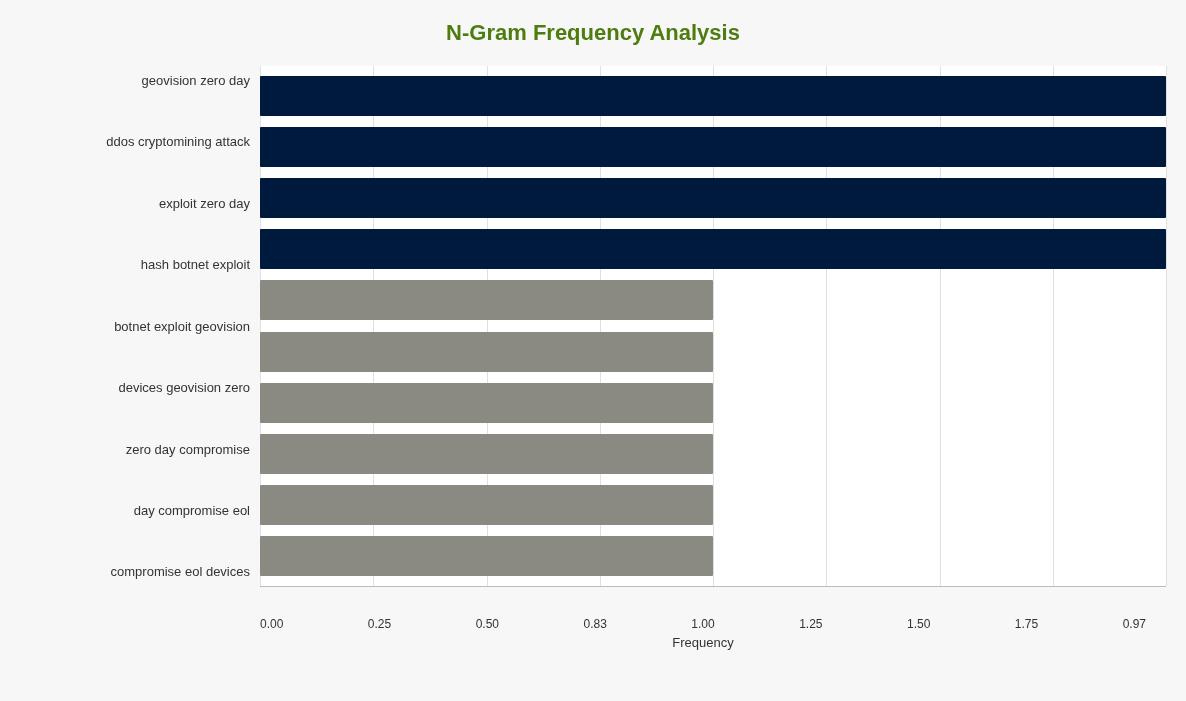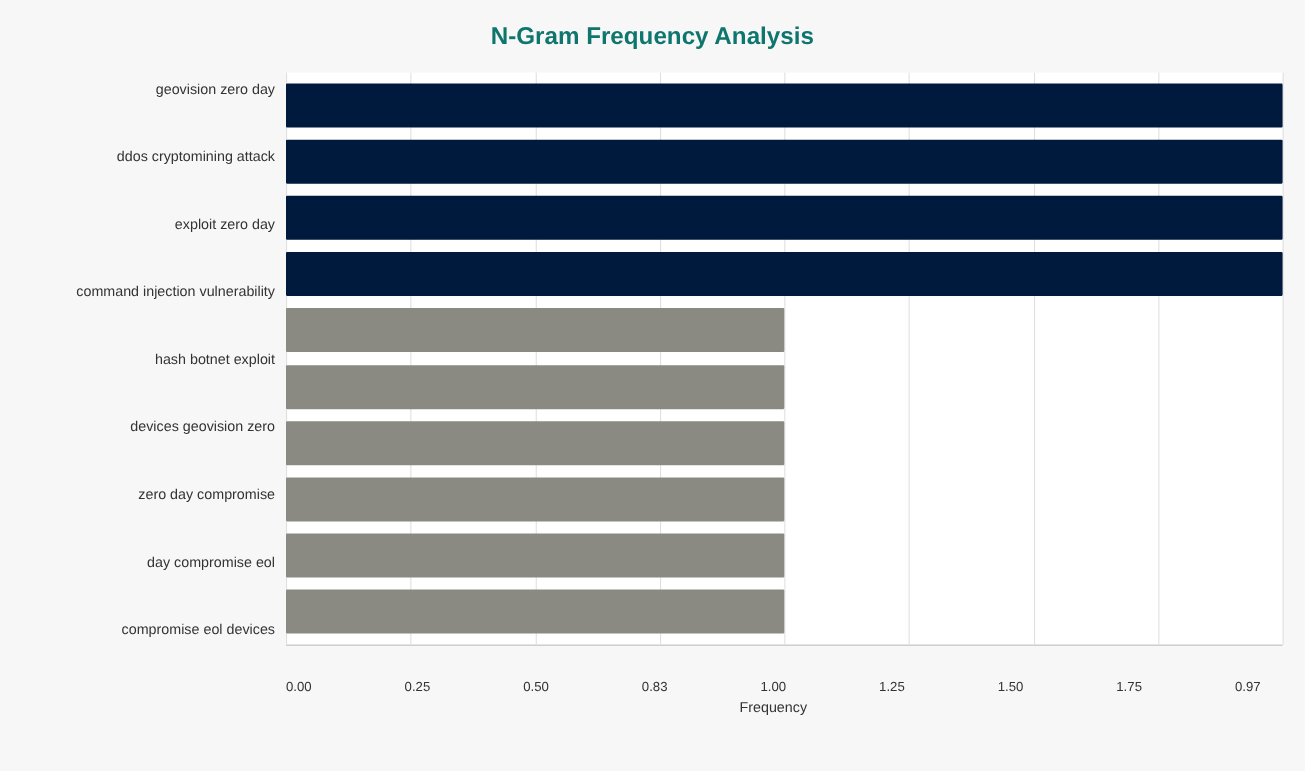--- a/index.html
+++ b/index.html
@@ -16,21 +16,21 @@
       width: 1186px;
       height: 701px;
       background: #f7f7f7;
       position: relative;
       padding: 20px 20px 60px 20px;
     }
     .chart-title {
       text-align: center;
       font-size: 22px;
       font-weight: bold;
-      color: #0f766e;
+      color: #4d7c0f;
       margin-bottom: 20px;
     }
     .y-axis {
       display: flex;
       flex-direction: column;
       justify-content: space-around;
       align-items: flex-end;
       width: 240px;
       padding-right: 10px;
       flex-shrink: 0;
@@ -85,22 +85,22 @@
 
 <div class="chart-container">
   <div class="chart-title">N-Gram Frequency Analysis</div>
 
   <div style="display:flex; flex-direction:row; height: calc(100% - 100px); position:relative;">
 
     <div class="y-axis" id="y-axis">
     <div class="y-label" style="height: 48px; display: flex; align-items: center; justify-content: flex-end;">geovision zero day</div>
         <div class="y-label" style="height: 48px; display: flex; align-items: center; justify-content: flex-end;">ddos cryptomining attack</div>
         <div class="y-label" style="height: 48px; display: flex; align-items: center; justify-content: flex-end;">exploit zero day</div>
-        <div class="y-label" style="height: 48px; display: flex; align-items: center; justify-content: flex-end;">command injection vulnerability</div>
         <div class="y-label" style="height: 48px; display: flex; align-items: center; justify-content: flex-end;">hash botnet exploit</div>
+        <div class="y-label" style="height: 48px; display: flex; align-items: center; justify-content: flex-end;">botnet exploit geovision</div>
         <div class="y-label" style="height: 48px; display: flex; align-items: center; justify-content: flex-end;">devices geovision zero</div>
         <div class="y-label" style="height: 48px; display: flex; align-items: center; justify-content: flex-end;">zero day compromise</div>
         <div class="y-label" style="height: 48px; display: flex; align-items: center; justify-content: flex-end;">day compromise eol</div>
         <div class="y-label" style="height: 48px; display: flex; align-items: center; justify-content: flex-end;">compromise eol devices</div>
       </div>
 
     <div style="flex:1; position:relative; background:white; border-bottom: 1px solid #bbb;">
 
       <div class="grid-lines" id="grid-lines">
           <div class="grid-line" style="left: 0%;"></div>

